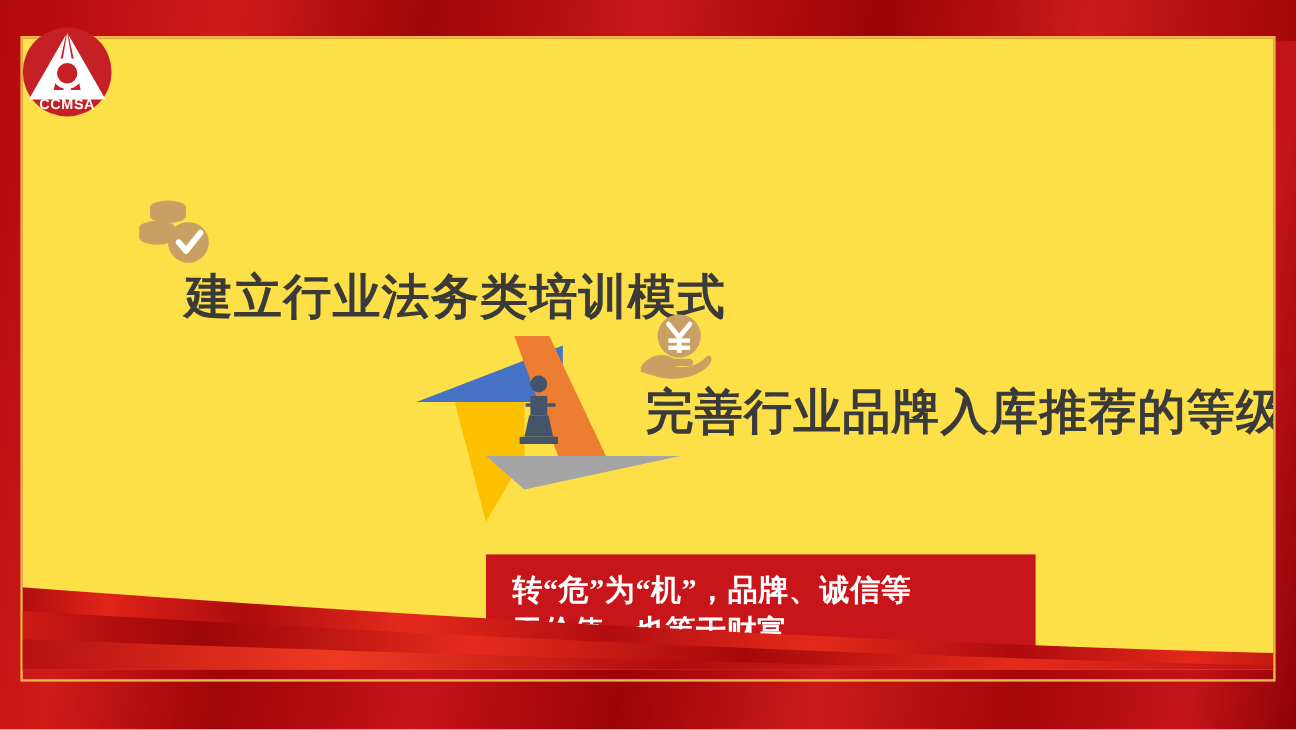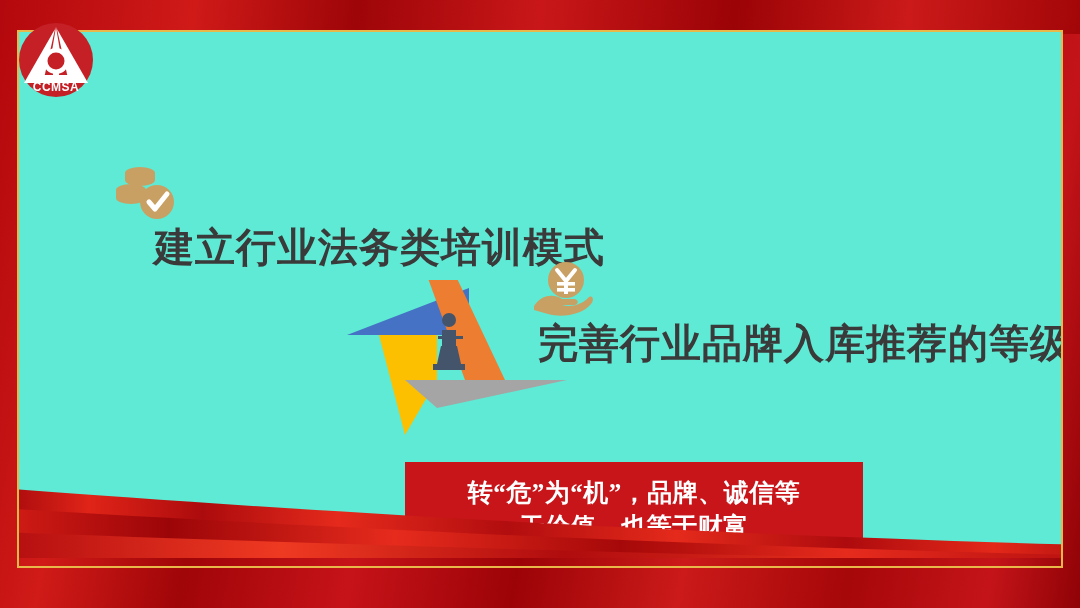--- a/index.html
+++ b/index.html
@@ -19,21 +19,21 @@
   .bg-red-top{position:absolute;left:0;top:0;width:1080px;height:34px;
     background:linear-gradient(95deg,#b3080d 0%,#cf1a18 18%,#9e0508 33%,
       #c91719 50%,#9b0306 68%,#cb1a19 84%,#a30608 100%);}
 
   
   .gold-frame{position:absolute;left:17px;top:30px;width:1046px;height:538px;
     border:2px solid #e8b84b;box-sizing:border-box;}
 
   
   .panel{position:absolute;left:19px;top:32px;width:1042px;height:526px;
-    background:#5eead4;overflow:hidden;}
+    background:#fde047;overflow:hidden;}
 
   
   .ribbon{position:absolute;left:-20px;bottom:-6px;width:1130px;height:90px;}
 
   
   .logo{position:absolute;left:17px;top:21px;width:78px;height:78px;}
 
   
   .coins{position:absolute;left:93px;top:132px;width:66px;height:58px;}
 
@@ -49,21 +49,21 @@
     white-space:nowrap;line-height:1;}
   .title2{position:absolute;left:519px;top:292px;
     font-size:40px;font-weight:bold;color:#3a3a3a;letter-spacing:1px;
     white-space:nowrap;line-height:1;font-family:Liberation Serif, serif;}
 
   
   .quotebox{position:absolute;left:386px;top:430px;width:458px;height:92px;
     background:#c8151a;color:#ffffff;box-sizing:border-box;
     padding:14px 22px 0 22px;}
   .quotebox .line{font-size:25px;font-weight:bold;line-height:1.35;
-    white-space:nowrap;letter-spacing:0.5px;text-align:center;}
+    white-space:nowrap;letter-spacing:0.5px;}
 </style>
 </head>
 <body>
 
 <div class="slide">
 
   <div class="bg-red"></div>
   <div class="bg-red-top"></div>
 
   <div class="gold-frame"></div>

